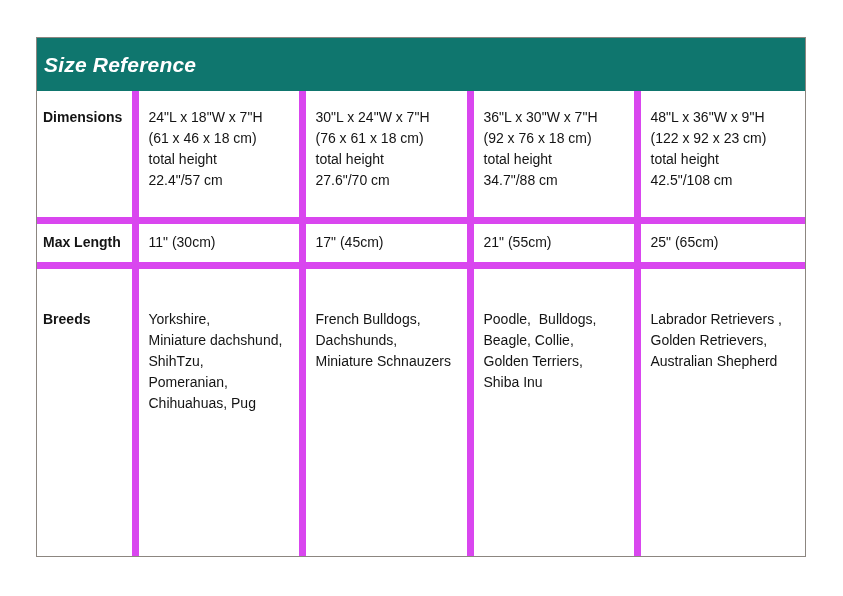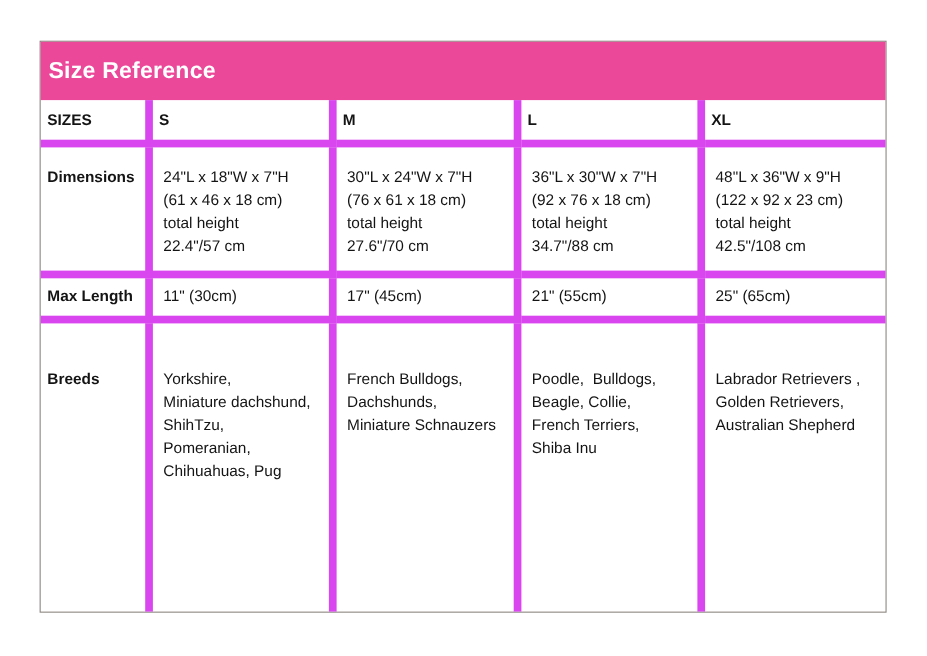--- a/index.html
+++ b/index.html
@@ -14,24 +14,25 @@
   .table-wrap {
     position: absolute;
     left: 36px; top: 37px;
     width: 770px; height: 520px;
     border: 1px solid #8c8680;
     background: #ffffff;
   }
 
   .banner {
     height: 53px;
-    background: #ec4899;
+    background: #0f766e;
     display: flex;
     align-items: center;
     padding-left: 7px;
+    font-style: italic;
   }
   .banner .title {
     color: #ffffff;
     font-size: 21px;
     font-weight: bold;
     letter-spacing: 0.2px;
   }
 
   table.size-table {
     width: 100%;
@@ -87,27 +88,20 @@
 
     <table class="size-table">
       <colgroup>
         <col class="c-label">
           <col class="c-s">
           <col class="c-m">
           <col class="c-l">
           <col class="c-xl">
       </colgroup>
       <tbody>
-        <tr class="r-header">
-          <th>SIZES</th>
-          <th class="colhead">S</th>
-          <th class="colhead">M</th>
-          <th class="colhead">L</th>
-          <th class="colhead">XL</th>
-        </tr>
 
         <tr class="r-dim">
           <th>Dimensions</th>
           <td>24"L x 18"W x 7"H
 (61 x 46 x 18 cm)
 total height
 22.4"/57 cm</td>
           <td>30"L x 24"W x 7"H
 (76 x 61 x 18 cm)
 total height
@@ -136,21 +130,21 @@
           <td>Yorkshire,
 Miniature dachshund,
 ShihTzu,
 Pomeranian,
 Chihuahuas, Pug</td>
           <td>French Bulldogs,
 Dachshunds,
 Miniature Schnauzers</td>
           <td>Poodle,  Bulldogs,
 Beagle, Collie,
-French Terriers,
+Golden Terriers,
 Shiba Inu</td>
           <td>Labrador Retrievers ,
 Golden Retrievers,
 Australian Shepherd</td>
         </tr>
       </tbody>
     </table>
 
   </div>
 </div>

